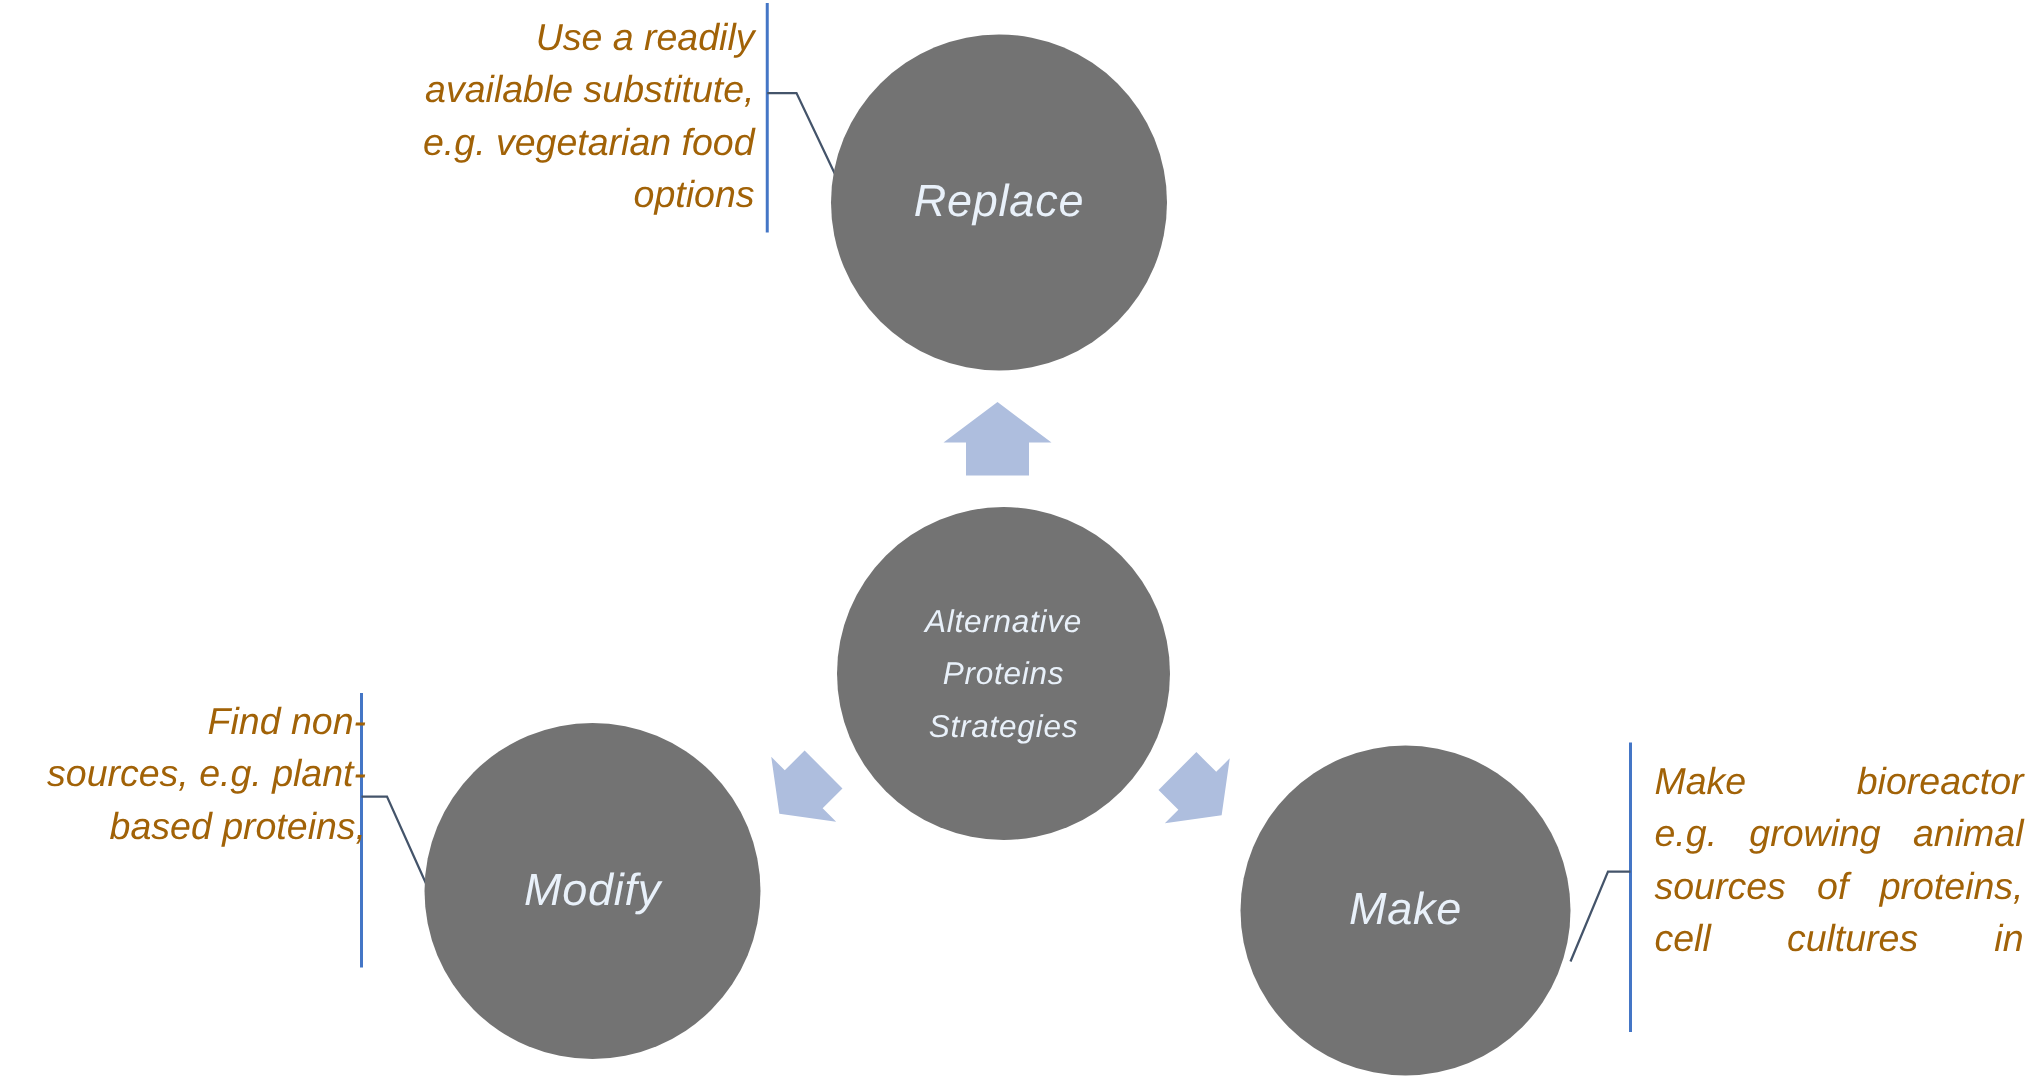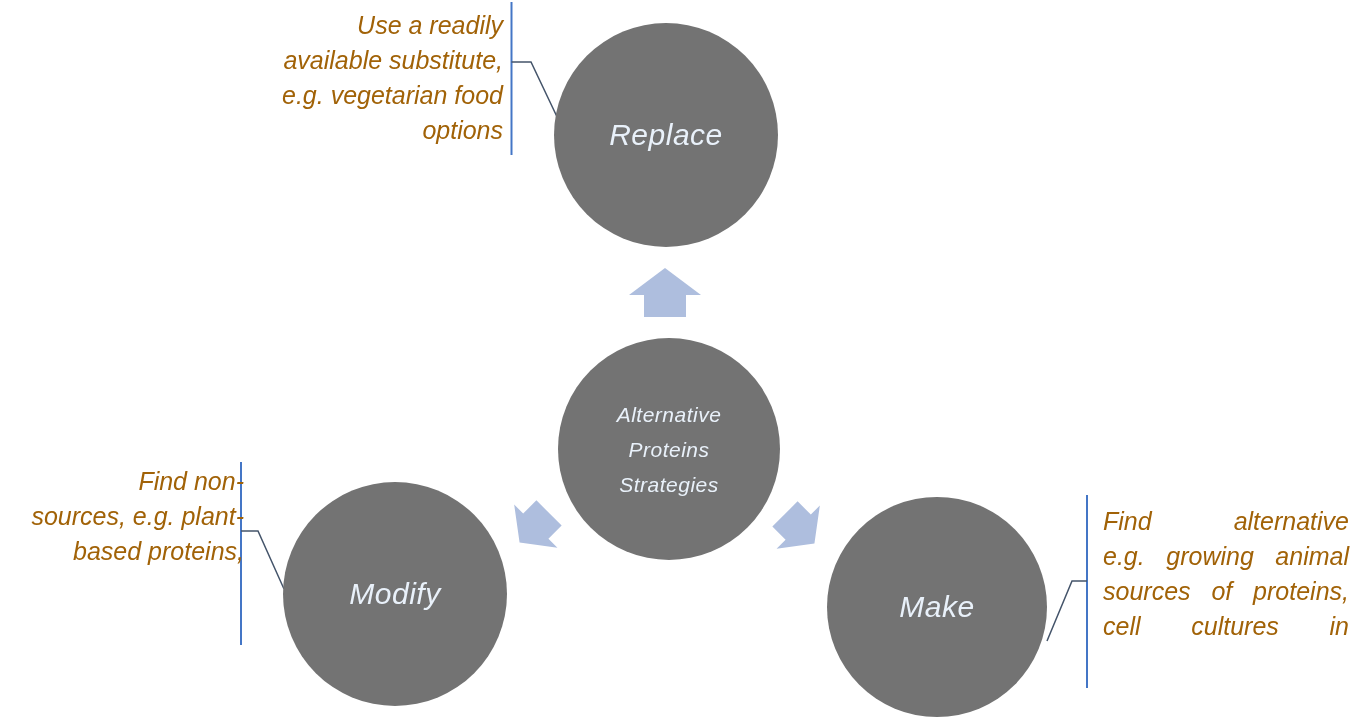--- a/index.html
+++ b/index.html
@@ -104,19 +104,19 @@
     <div class="line">options</div>
   </div>
 
   <div class="annotation left">
     <div class="line">Find non-</div>
     <div class="line">sources, e.g. plant-</div>
     <div class="line">based proteins,</div>
   </div>
 
   <div class="annotation right">
-    <div class="line">Find alternative</div>
+    <div class="line">Make bioreactor</div>
     <div class="line">e.g. growing animal</div>
     <div class="line">sources of proteins,</div>
     <div class="line">cell cultures in</div>
   </div>
 
 </div>
 
 </body></html>

